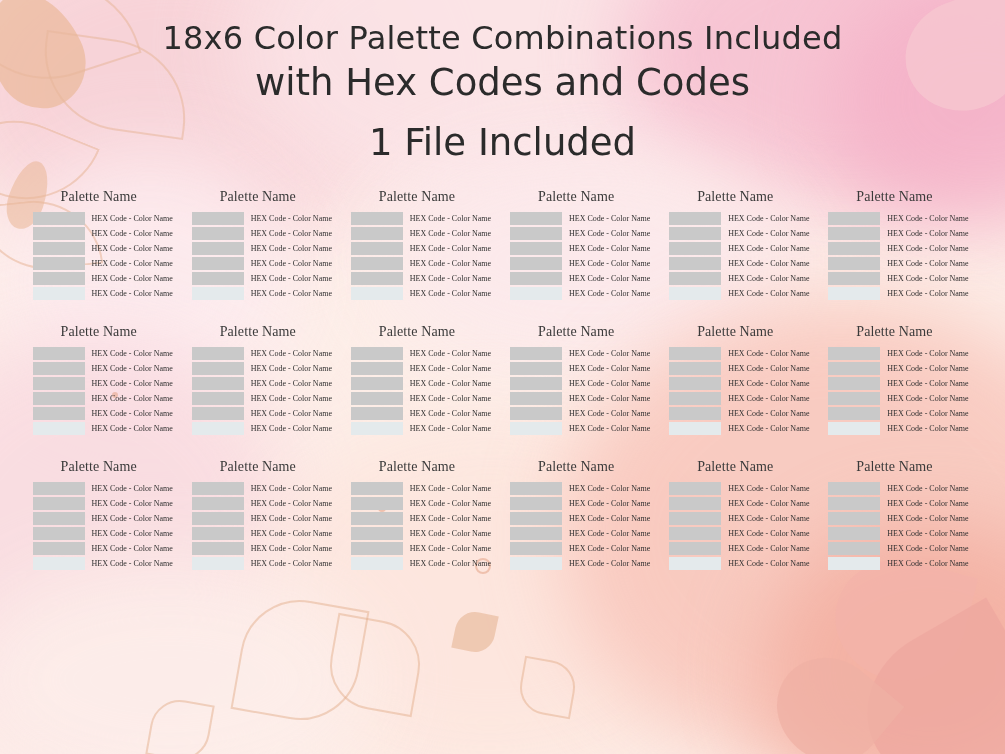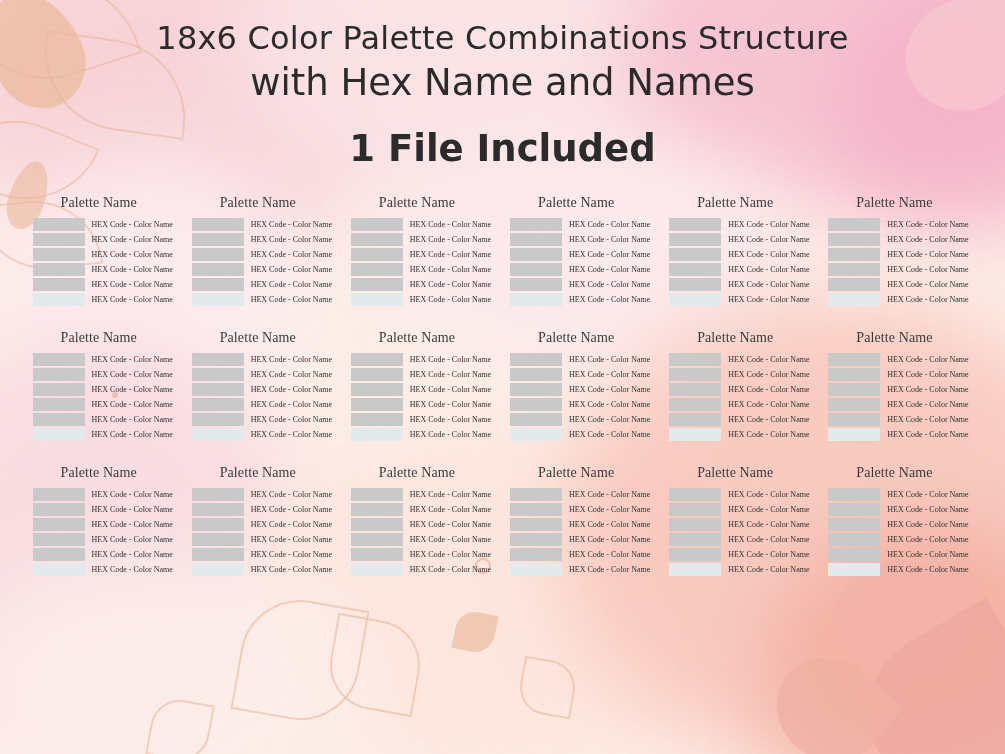--- a/index.html
+++ b/index.html
@@ -111,22 +111,22 @@
     font-family: "DejaVu Sans", sans-serif;
     font-size: 37px;
     line-height: 1.25;
     font-weight: 400;
     margin-top: 2px;
   }
   #heading .line3 {
     font-family: "DejaVu Sans", sans-serif;
     font-size: 37px;
     line-height: 1.25;
-    font-weight: 700;
-    margin-top: 20px;
+    font-weight: 400;
+    margin-top: 14px;
   }
 
   #grid {
     margin: 22px auto 0 auto;
     width: 940px;
     display: grid;
     grid-template-columns: repeat(6, 1fr);
     grid-template-rows: repeat(3, 135px);
     column-gap: 15px;
     row-gap: 0px;
@@ -202,22 +202,22 @@
   <div class="ring rg3"></div>
 
   <div class="petal pt4"></div>
   <div class="petal pt2"></div>
   <div class="petal pt1"></div>
   <div class="petal pt3"></div>
 </div>
 
 <div id="content">
   <div id="heading">
-    <div class="line1">18x6 Color Palette Combinations Structure</div>
-    <div class="line2">with Hex Name and Names</div>
+    <div class="line1">18x6 Color Palette Combinations Included</div>
+    <div class="line2">with Hex Codes and Codes</div>
     <div class="line3">1 File Included</div>
   </div>
 
   <div id="grid">
       <div class="palette-card">
         <div class="palette-title">Palette Name</div>
         <div class="swatch-rows">
           <div class="swatch-row">
             <div class="swatch-chip" style="background: rgb(201, 201, 201);"></div>
             <div class="swatch-label">HEX Code - Color Name</div>

